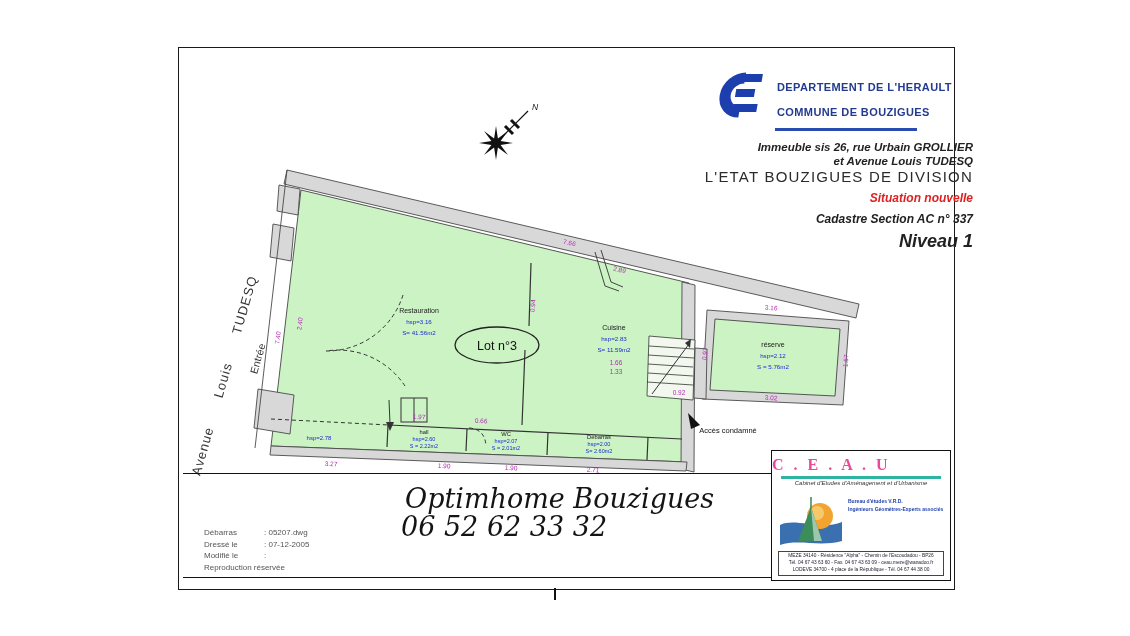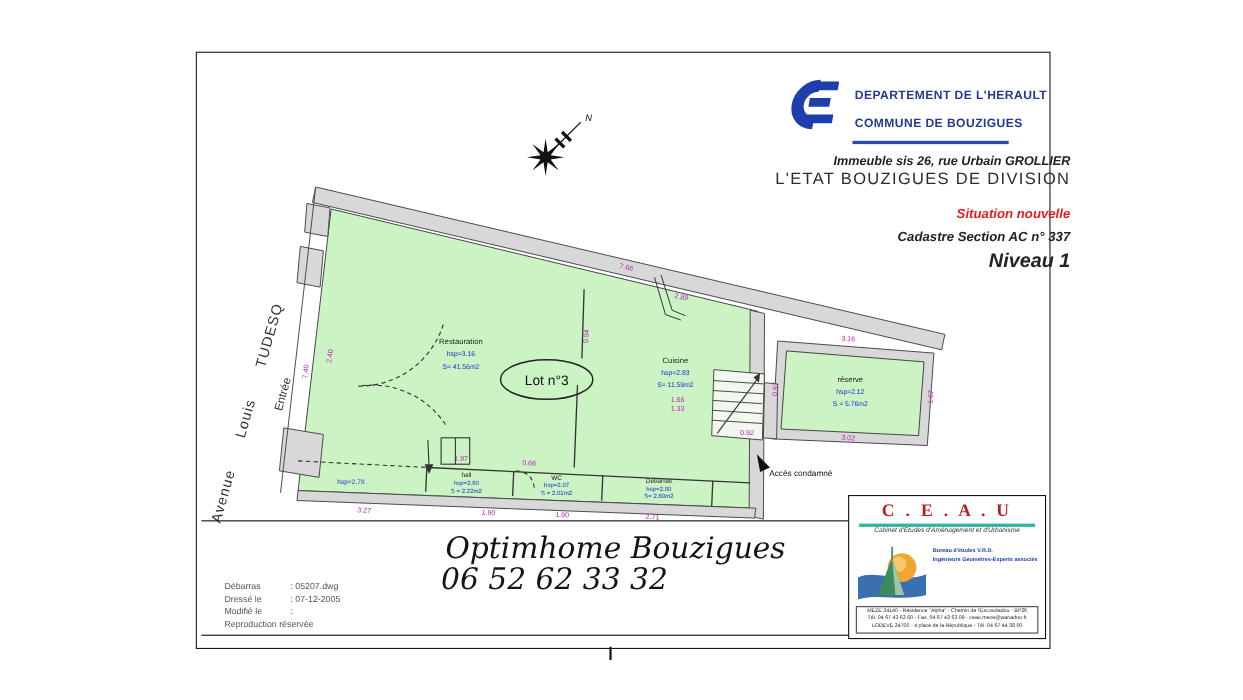--- a/index.html
+++ b/index.html
@@ -7,34 +7,34 @@
   .abs{position:absolute;}
   #sheet{position:absolute;left:178px;top:47px;width:775px;height:541px;
     border:1.6px solid #1a1a1a;background:#fff;}
   
   .hdr-line{font-weight:bold;font-size:11px;color:#223a8f;letter-spacing:.4px;}
   .hdr-underline{height:2.5px;background:#2a4bb0;}
   
   #titleblock{left:478px;top:93px;width:316px;text-align:right;color:#222;}
   .tb-addr{font-size:11.5px;font-style:italic;font-weight:bold;line-height:1.2;}
   .tb-main{font-size:15px;letter-spacing:1.2px;line-height:1.1;color:#2b2b2b;}
-  .tb-status{font-size:12px;font-style:italic;font-weight:bold;color:#e02020;margin-top:16px;}
+  .tb-status{font-size:12px;font-style:italic;font-weight:bold;color:#e02020;margin-top:6px;}
   .tb-cad{font-size:12px;font-style:italic;font-weight:bold;margin-top:7px;}
   .tb-niv{font-size:18px;font-style:italic;font-weight:bold;margin-top:5px;}
   .tb-ech{font-size:9.5px;color:#555;margin-top:9px;}
   
   #signature{left:222px;top:437px;font-family:"DejaVu Serif",serif;font-style:italic;
     color:#141414;font-size:27px;line-height:1.02;}
   
   #refblock{left:25px;top:479px;font-size:8px;color:#555;line-height:1.45;}
   #refblock .lbl{display:inline-block;width:60px;}
   
   #firmbox{left:592px;top:402px;width:178px;height:129px;border:1.3px solid #111;background:#fff;}
   .firm-name{font-family:"Liberation Serif",serif;font-weight:bold;font-size:16px;
-    letter-spacing:3px;text-align:center;margin-top:5px;color:#b91c1c;}
+    letter-spacing:3px;text-align:left;margin-top:5px;color:#ec4899;}
   .firm-bar{height:3px;background:#2fb3a3;margin:2px 9px 1px 9px;}
   .firm-sub{font-size:6px;font-style:italic;text-align:center;color:#333;}
   .firm-side{font-size:5px;font-weight:bold;color:#1d3fae;line-height:1.5;}
   .firm-addr{border:1px solid #444;margin:0 6px;font-size:4.8px;text-align:center;
     color:#223;line-height:1.45;padding:1px 0;}
   .hline{border-top:1.5px solid #111;height:0;}
   .rot{white-space:nowrap;transform-origin:0 100%;}
   #avenue{left:24px;top:414px;transform:rotate(-74deg);font-size:13px;color:#333;
     word-spacing:26px;letter-spacing:1px;}
   #entree{left:80px;top:315px;transform:rotate(-74deg);font-size:10.5px;color:#333;}
@@ -165,20 +165,21 @@
       <rect x="33" y="21" width="19" height="8"></rect>
       <rect x="33" y="36" width="24" height="8"></rect>
     </g>
   </svg>
   <div class="abs hdr-line" style="left:598px;top:33px">DEPARTEMENT DE L'HERAULT</div>
   <div class="abs hdr-line" style="left:598px;top:58px">COMMUNE DE BOUZIGUES</div>
   <div class="abs hdr-underline" style="left:596px;top:80px;width:142px"></div>
 
   <div class="abs" id="titleblock">
     <div class="tb-addr">Immeuble sis 26, rue Urbain GROLLIER</div>
+    <div class="tb-addr">et Avenue Louis TUDESQ</div>
     <div class="tb-main">L'ETAT BOUZIGUES DE DIVISION</div>
     <div class="tb-status">Situation nouvelle</div>
     <div class="tb-cad">Cadastre Section AC n° 337</div>
     <div class="tb-niv">Niveau 1</div>
   </div>
 
   <div class="abs rot" id="avenue">Avenue Louis TUDESQ</div>
   <div class="abs rot" id="entree">Entrée</div>
 
   <div class="abs hline" style="left:4px;top:425px;width:588px"></div>

